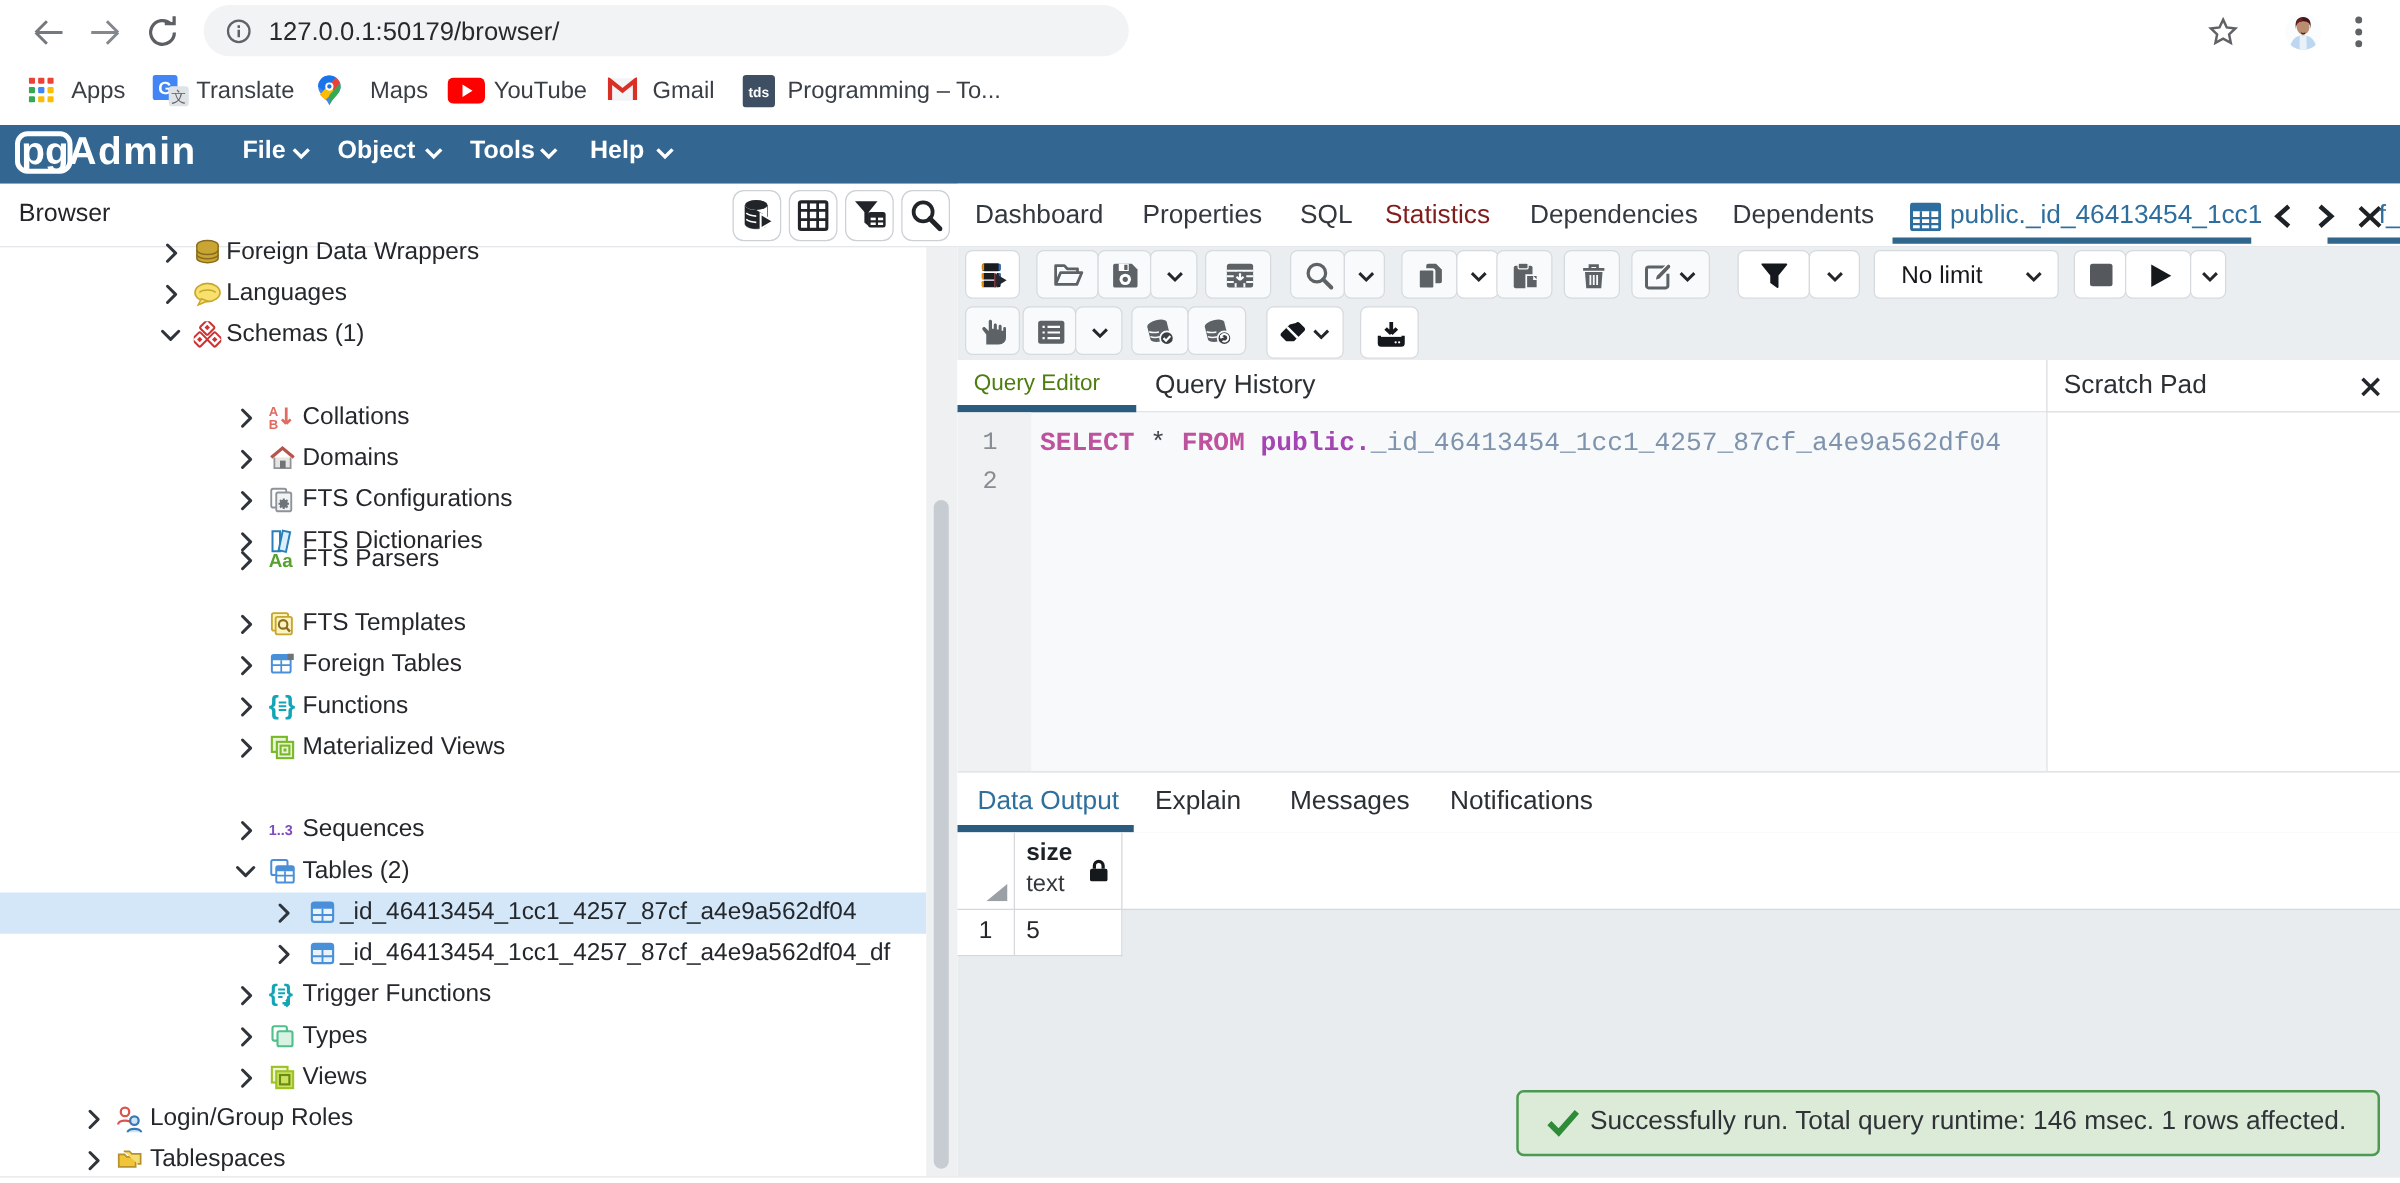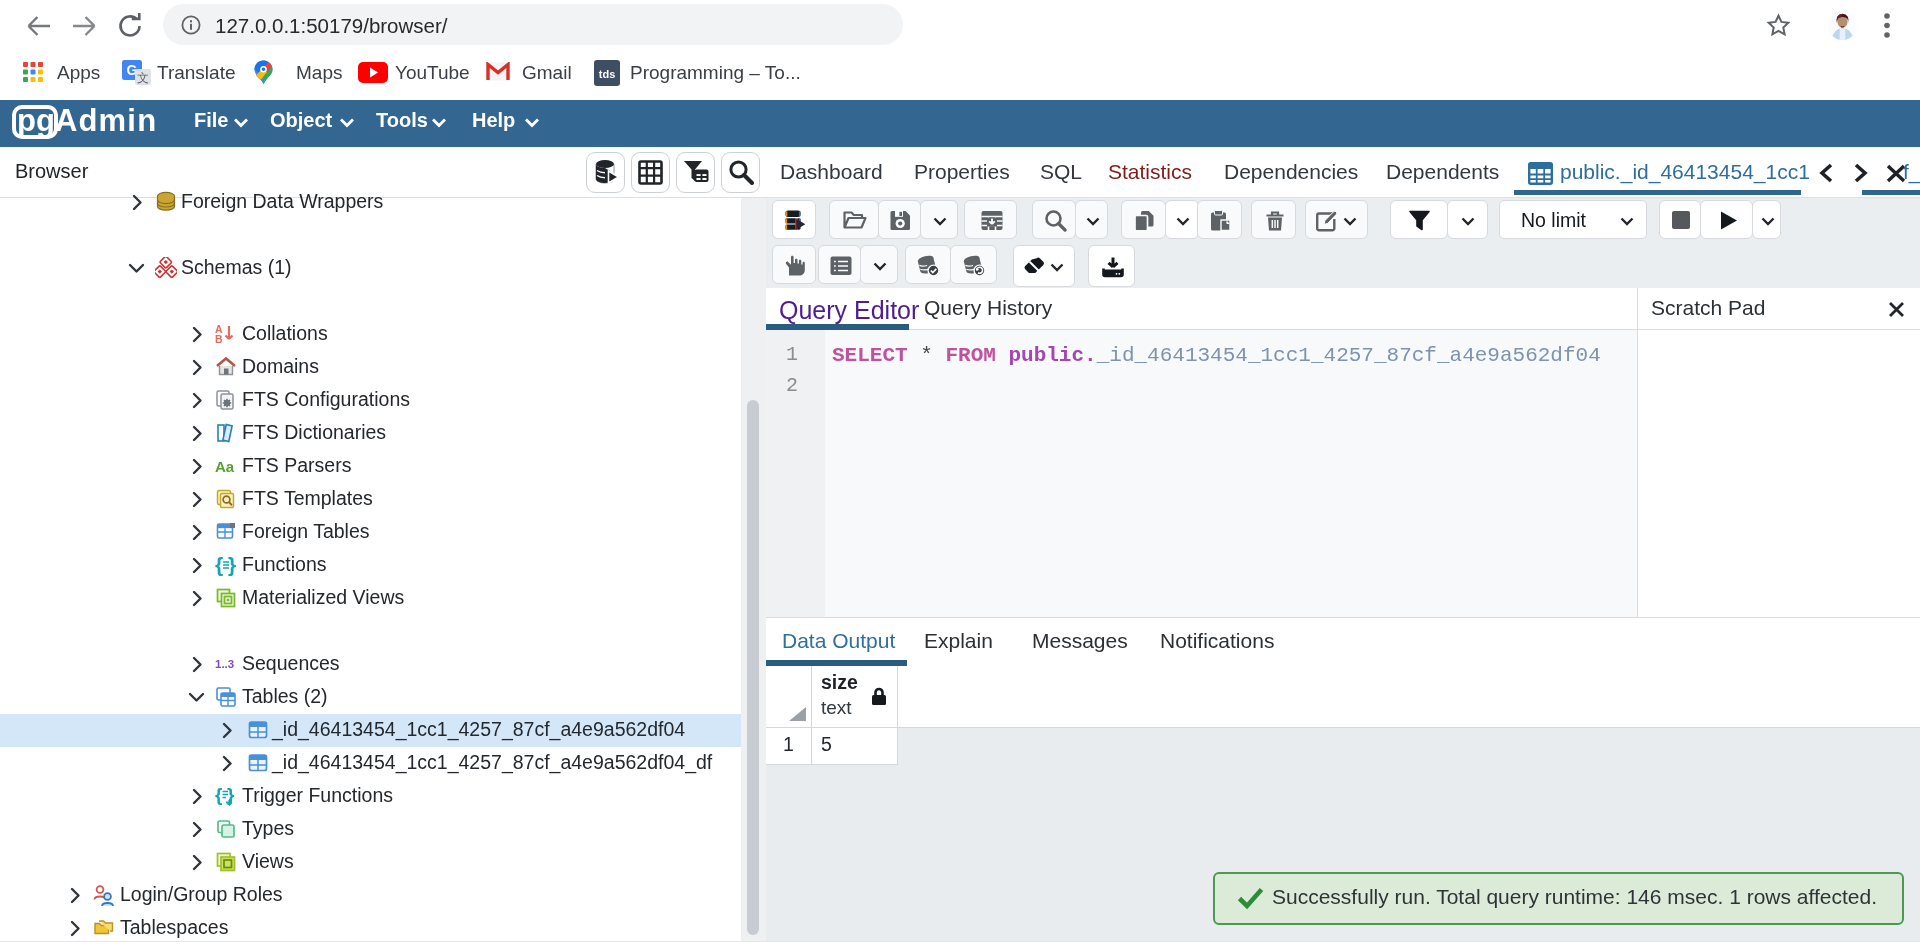--- a/index.html
+++ b/index.html
@@ -288,20 +288,29 @@
 
 <div class="trow" style="left:0;top:186px;width:741px">
       <svg class="abs" style="left:131px;top:8px" width="18" height="18">
         <use href="#chR"></use>
       </svg>
       <svg class="abs" style="left:155px;top:5px" width="22" height="22">
         <use href="#i-fdw"></use>
       </svg>
       <span class="abs" style="left:181px;top:4px">Foreign Data Wrappers</span>
     </div>
+<div class="trow" style="left:0;top:219px;width:741px">
+      <svg class="abs" style="left:131px;top:8px" width="18" height="18">
+        <use href="#chR"></use>
+      </svg>
+      <svg class="abs" style="left:155px;top:5px" width="22" height="22">
+        <use href="#i-lang"></use>
+      </svg>
+      <span class="abs" style="left:181px;top:4px">Languages</span>
+    </div>
 <div class="trow" style="left:0;top:252px;width:741px">
       <svg class="abs" style="left:128px;top:8px" width="18" height="18">
         <use href="#chD"></use>
       </svg>
       <svg class="abs" style="left:155px;top:5px" width="22" height="22">
         <use href="#i-schemas"></use>
       </svg>
       <span class="abs" style="left:181px;top:4px">Schemas (1)</span>
     </div>
 <div class="trow" style="left:0;top:318px;width:743px">
@@ -333,21 +342,21 @@
     </div>
 <div class="trow" style="left:0;top:417px;width:741px">
       <svg class="abs" style="left:191px;top:8px" width="18" height="18">
         <use href="#chR"></use>
       </svg>
       <svg class="abs" style="left:215px;top:5px" width="22" height="22">
         <use href="#i-ftsd"></use>
       </svg>
       <span class="abs" style="left:242px;top:4px">FTS Dictionaries</span>
     </div>
-<div class="trow" style="left:0;top:450px;width:650px">
+<div class="trow" style="left:0;top:432px;width:650px">
       <svg class="abs" style="left:191px;top:8px" width="18" height="18">
         <use href="#chR"></use>
       </svg>
       <svg class="abs" style="left:215px;top:5px" width="22" height="22">
         <use href="#i-ftsp"></use>
       </svg>
       <span class="abs" style="left:242px;top:4px">FTS Parsers</span>
     </div>
 <div class="trow" style="left:0;top:483px;width:741px">
       <svg class="abs" style="left:191px;top:8px" width="18" height="18">
@@ -725,21 +734,21 @@
         <use href="#t-chev"></use>
       </svg>
     </div>
 <div class="tbtn white" style="left:1088px;top:245px;width:47px;height:42px">
       <svg style="left:12px;top:9px" width="24" height="23" viewBox="0 0 24 23">
         <use href="#t-download"></use>
       </svg>
     </div>
 
 <div class="abs" style="left:766px;top:288px;width:871px;height:42px;background:#fff;border-bottom:1px solid #d9dcdf"></div>
-<div class="abs" style="left:779px;top:296px;font-size:25px;color:#4c1d95">Query Editor</div>
+<div class="abs" style="left:779px;top:296px;font-size:18px;color:#4d7c0f">Query Editor</div>
 <div class="abs" style="left:924px;top:296px;font-size:21px;color:#2b3035">Query History</div>
 <div class="abs" style="left:766px;top:324px;width:143px;height:6px;background:#2a5c80"></div>
 
 <div class="abs" style="left:1637px;top:288px;width:283px;height:329px;background:#fff;border-left:1px solid #d9dcdf"></div>
 <div class="abs" style="left:1637px;top:329px;width:283px;height:1px;background:#d9dcdf"></div>
 <div class="abs" style="left:1651px;top:296px;font-size:21px;color:#2b3035">Scratch Pad</div>
 <svg class="abs" style="left:1888px;top:301px" width="17" height="17" viewBox="0 0 17 17">
       <path d="M2 2 L15 15 M15 2 L2 15" stroke="#23272b" stroke-width="2.8"></path>
     </svg>
 

